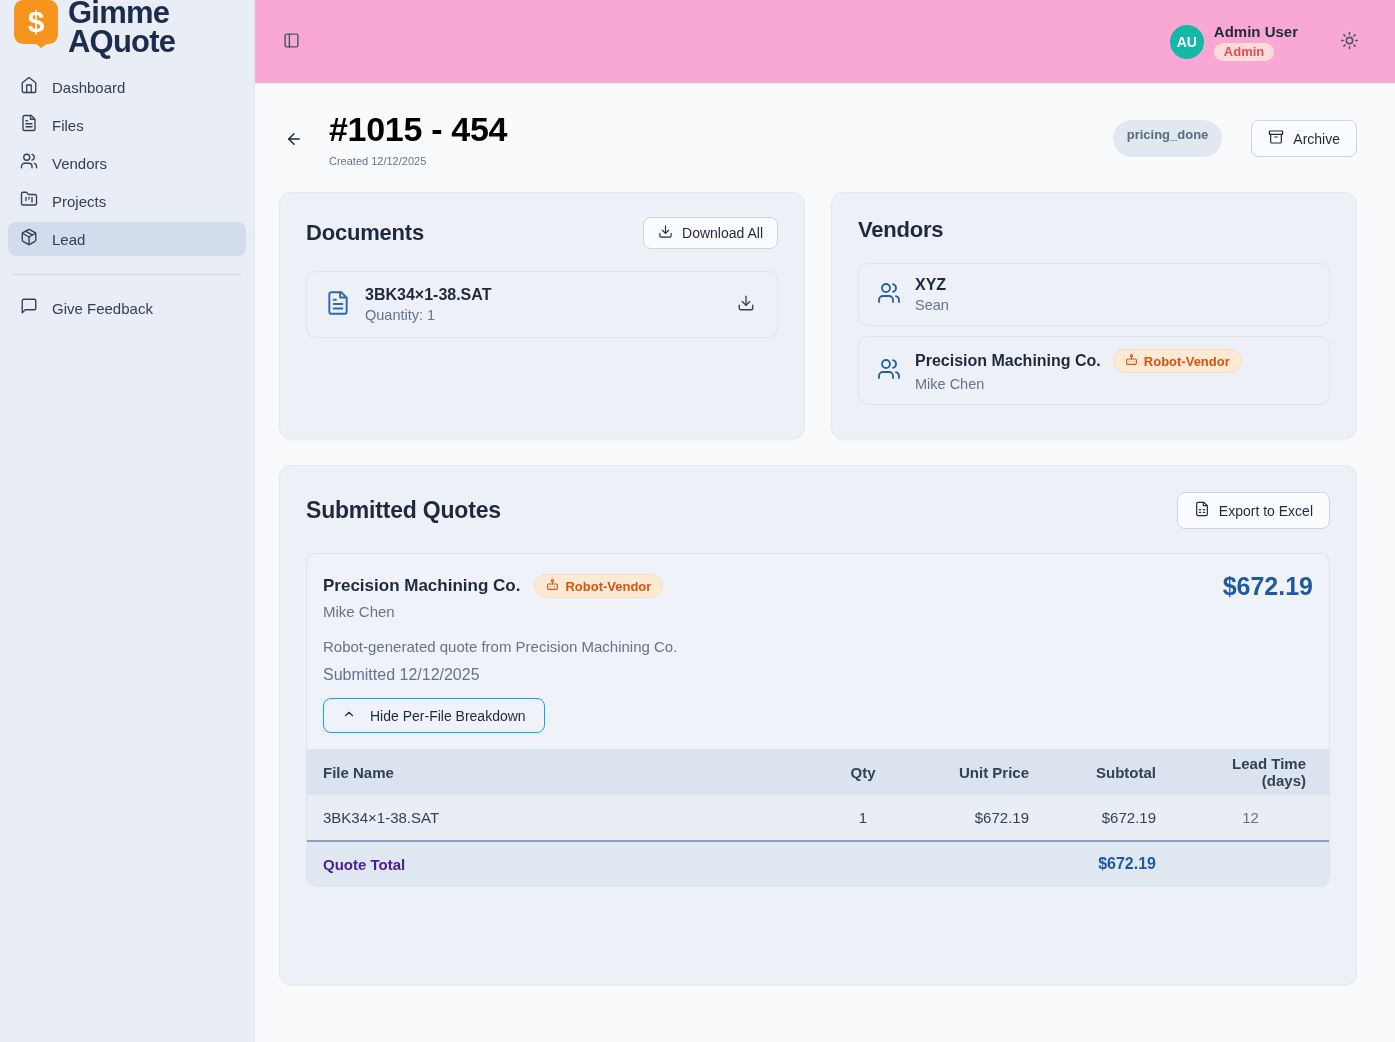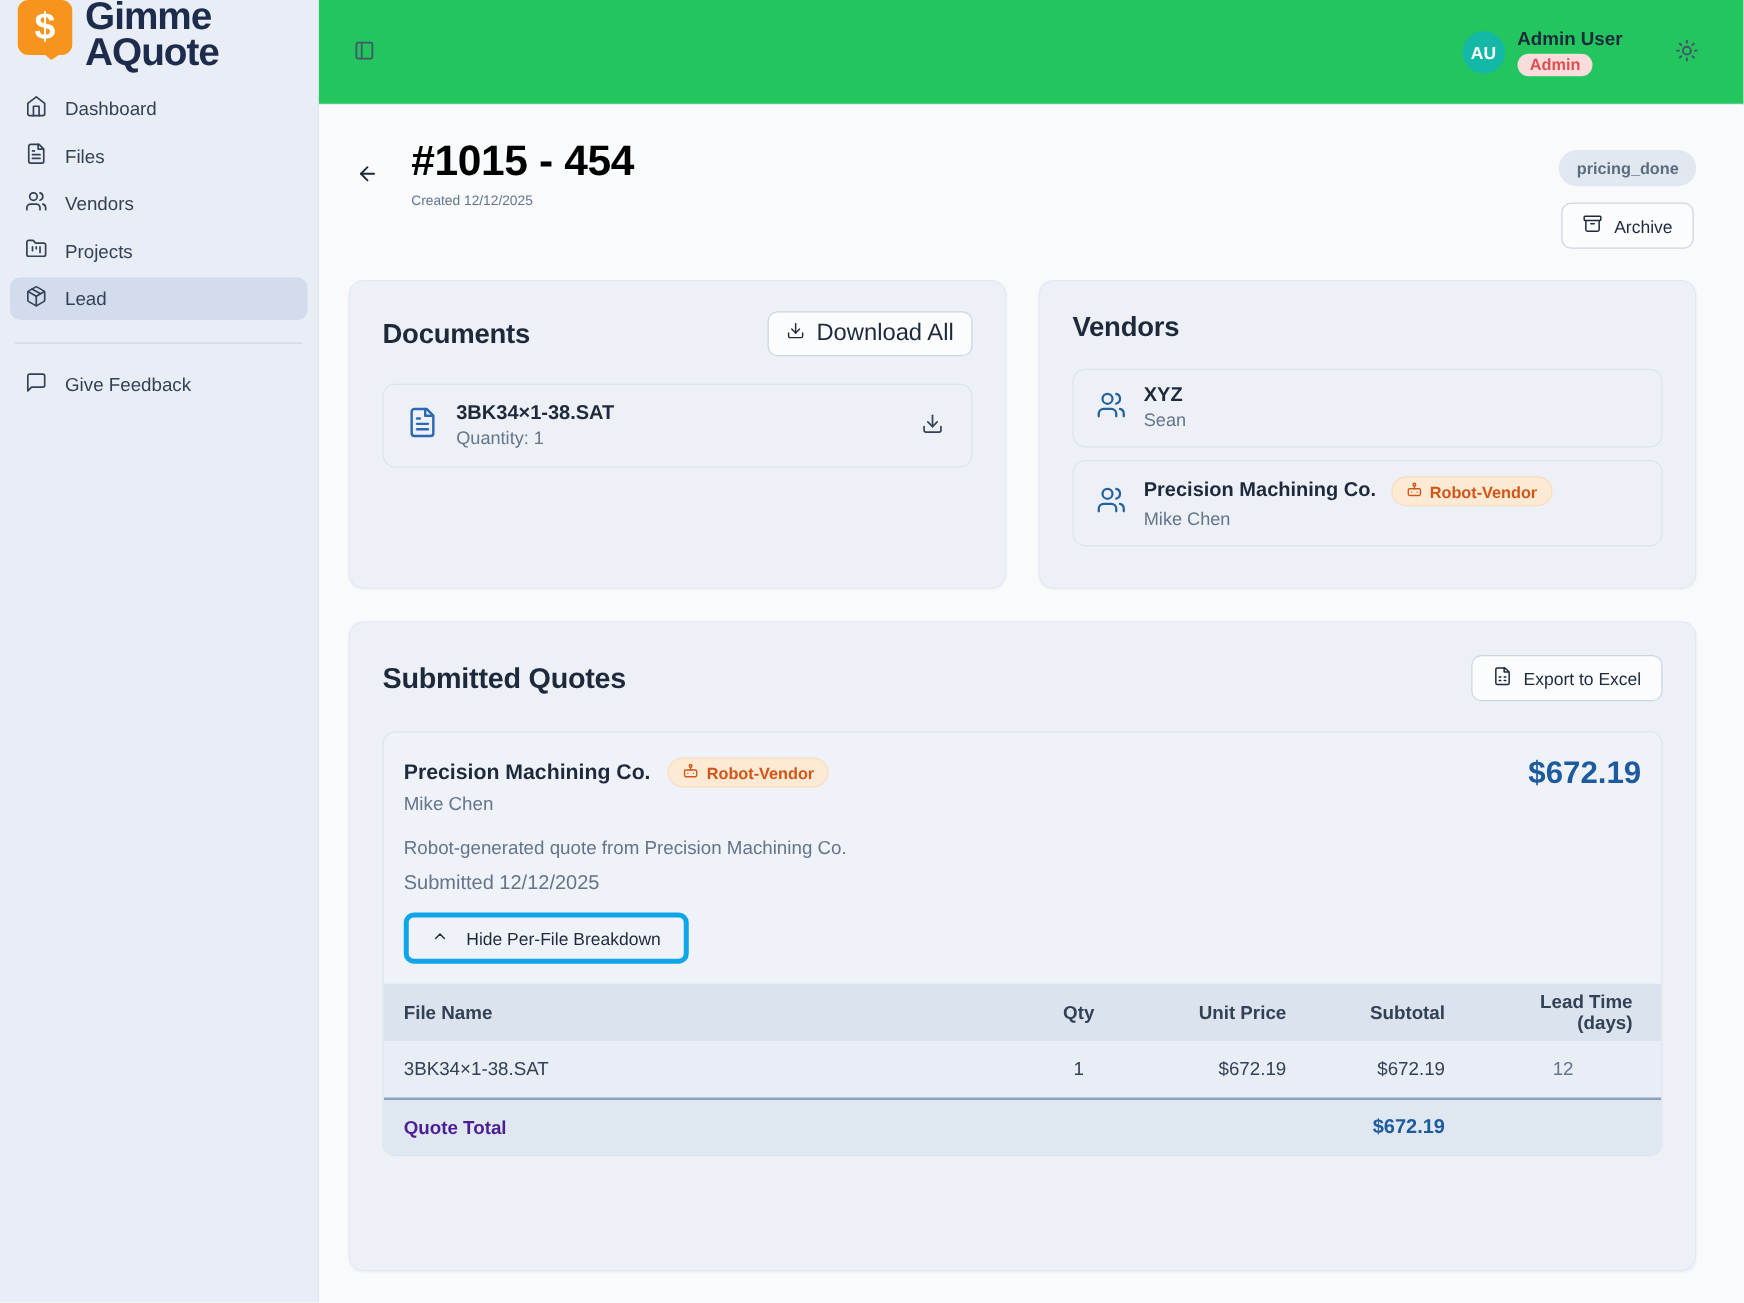--- a/index.html
+++ b/index.html
@@ -34,21 +34,21 @@
   }
   .nav-item.active { background:#d2dcec; }
   .nav-item svg { width:18px; height:18px; stroke:#334155; }
   .nav-label { font-size:15px; }
   .sidebar-divider { height:1px; background:#cfd8e5; margin:18px 12px 16px 12px; }
 
   
   .main { flex:1; display:flex; flex-direction:column; overflow:hidden; }
   .topbar {
     height:84px; flex-shrink:0; display:flex; align-items:center;
-    padding:0 32px 0 24px; border-bottom:1px solid #e6ebf2; background:#22c55e;
+    padding:0 32px 0 24px; border-bottom:1px solid #e6ebf2; background:#f9a8d4;
   }
   .panel-toggle { background:none; border:none; cursor:pointer; padding:4px; display:flex; }
   .panel-toggle svg { width:17px; height:17px; stroke:#475569; }
   .topbar-right { margin-left:auto; display:flex; align-items:center; gap:38px; }
   .user-block { display:flex; align-items:center; gap:10px; cursor:pointer; }
   .avatar {
     width:34px; height:34px; border-radius:50%; background:var(--avatar_teal);
     color:#fff; font-size:14px; font-weight:bold;
     display:flex; align-items:center; justify-content:center;
   }
@@ -66,21 +66,21 @@
   
   .page-header { display:flex; align-items:flex-start; margin-top:26px; }
   .back-btn {
     background:none; border:none; cursor:pointer; padding:6px; margin-top:14px;
     border-radius:8px; display:flex;
   }
   .back-btn svg { width:18px; height:18px; stroke:#1e293b; }
   .title-block { margin-left:20px; }
   .page-title { font-size:34px; font-weight:700; color:#000000; letter-spacing:-0.3px; }
   .page-subtitle { font-size:11px; color:#64748b; margin-top:6px; }
-  .header-actions { margin-left:auto; display:flex; align-items:center; gap:13px; margin-top:10px;flex-direction:column; }
+  .header-actions { margin-left:auto; display:flex; gap:29px; margin-top:10px; }
   .status-pill {
     background:#e2e8f0; color:#5b6b80; font-size:13px; font-weight:600;
     padding:7px 14px; border-radius:999px;
   }
   .btn {
     display:inline-flex; align-items:center; gap:9px;
     background:#fbfcfe; border:1px solid #cbd5e1; border-radius:8px;
     font-size:14px; font-weight:500; color:#1e293b; cursor:pointer;
     padding:8px 16px; font-family:inherit;
   }
@@ -91,21 +91,21 @@
     background:var(--card_bg); border:1px solid #e3e9f1; border-radius:12px;
     box-shadow:0 1px 2px rgba(15,23,42,.04);
   }
   .desc-card { margin-top:22px; padding:26px; height:122px; }
   .card-title { font-size:22px; font-weight:700; color:#1e293b; letter-spacing:-0.2px; }
   .desc-body { margin-top:22px; font-size:15px; color:#475569; }
 
   .two-col { display:flex; gap:26px; margin-top:25px; }
   .two-col .card { flex:1; height:247px; padding:24px 26px; }
   .docs-head { display:flex; align-items:center; justify-content:space-between; }
-  .btn.small { padding:6px 14px; font-size:19px; }
+  .btn.small { padding:6px 14px; font-size:14px; }
   .btn.small svg { width:15px; height:15px; }
 
   .inner-box {
     border:1px solid #dce3ed; border-radius:10px; margin-top:22px;
     padding:14px 18px; display:flex; align-items:center; gap:14px;
   }
   .file-icon svg { width:26px; height:26px; stroke:#2c69b0; }
   .inner-main { flex:1; }
   .inner-title { font-size:16px; font-weight:600; color:#1e293b; }
   .inner-sub { font-size:14.5px; color:#64748b; margin-top:3px; }
@@ -139,21 +139,21 @@
   .quote-company { font-size:17px; font-weight:700; color:#1e293b; }
   .quote-price {
     position:absolute; right:16px; top:18px;
     font-size:25px; font-weight:700; color:var(--accent_blue);
   }
   .quote-contact { font-size:15px; color:#64748b; margin-top:5px; }
   .quote-note { font-size:15px; color:#64748b; margin-top:18px; }
   .quote-submitted { font-size:16px; color:#64748b; margin-top:11px; }
   .toggle-btn {
     display:inline-flex; align-items:center; gap:14px; margin-top:14px;
-    background:transparent; border:4px solid #0ea5e9; border-radius:8px;
+    background:transparent; border:1px solid #0ea5e9; border-radius:8px;
     font-size:14px; font-weight:500; color:#1e293b; cursor:pointer;
     padding:8px 18px; font-family:inherit;text-align:center;
   }
   .toggle-btn svg { width:14px; height:14px; stroke:#1e293b; }
 
   .qtable { margin-top:16px; }
   .qrow { display:grid; grid-template-columns:1fr 120px 122px 127px 157px; align-items:center; }
   .qrow > div { padding:0 16px; font-size:15px; }
   .qrow .c-center { text-align:center; }
   .qrow .c-right { text-align:right; }

